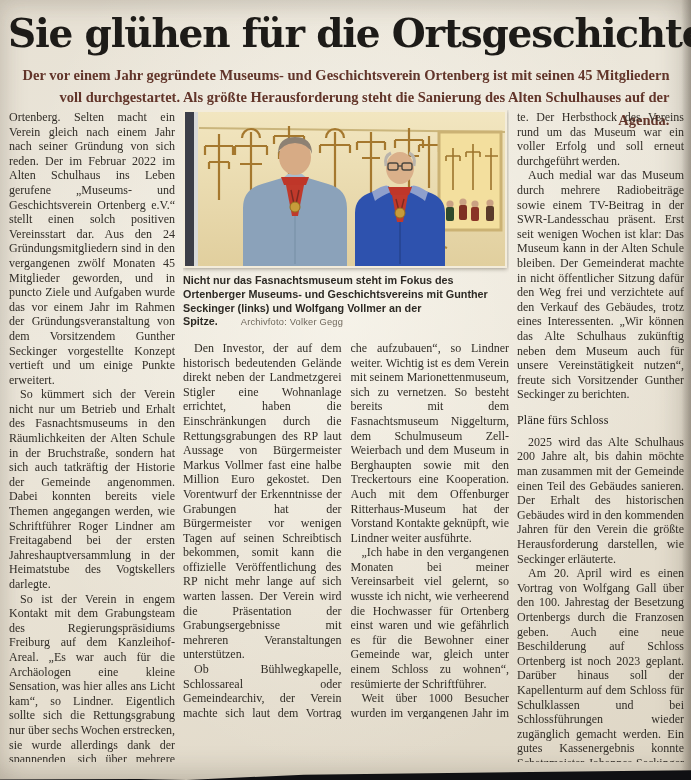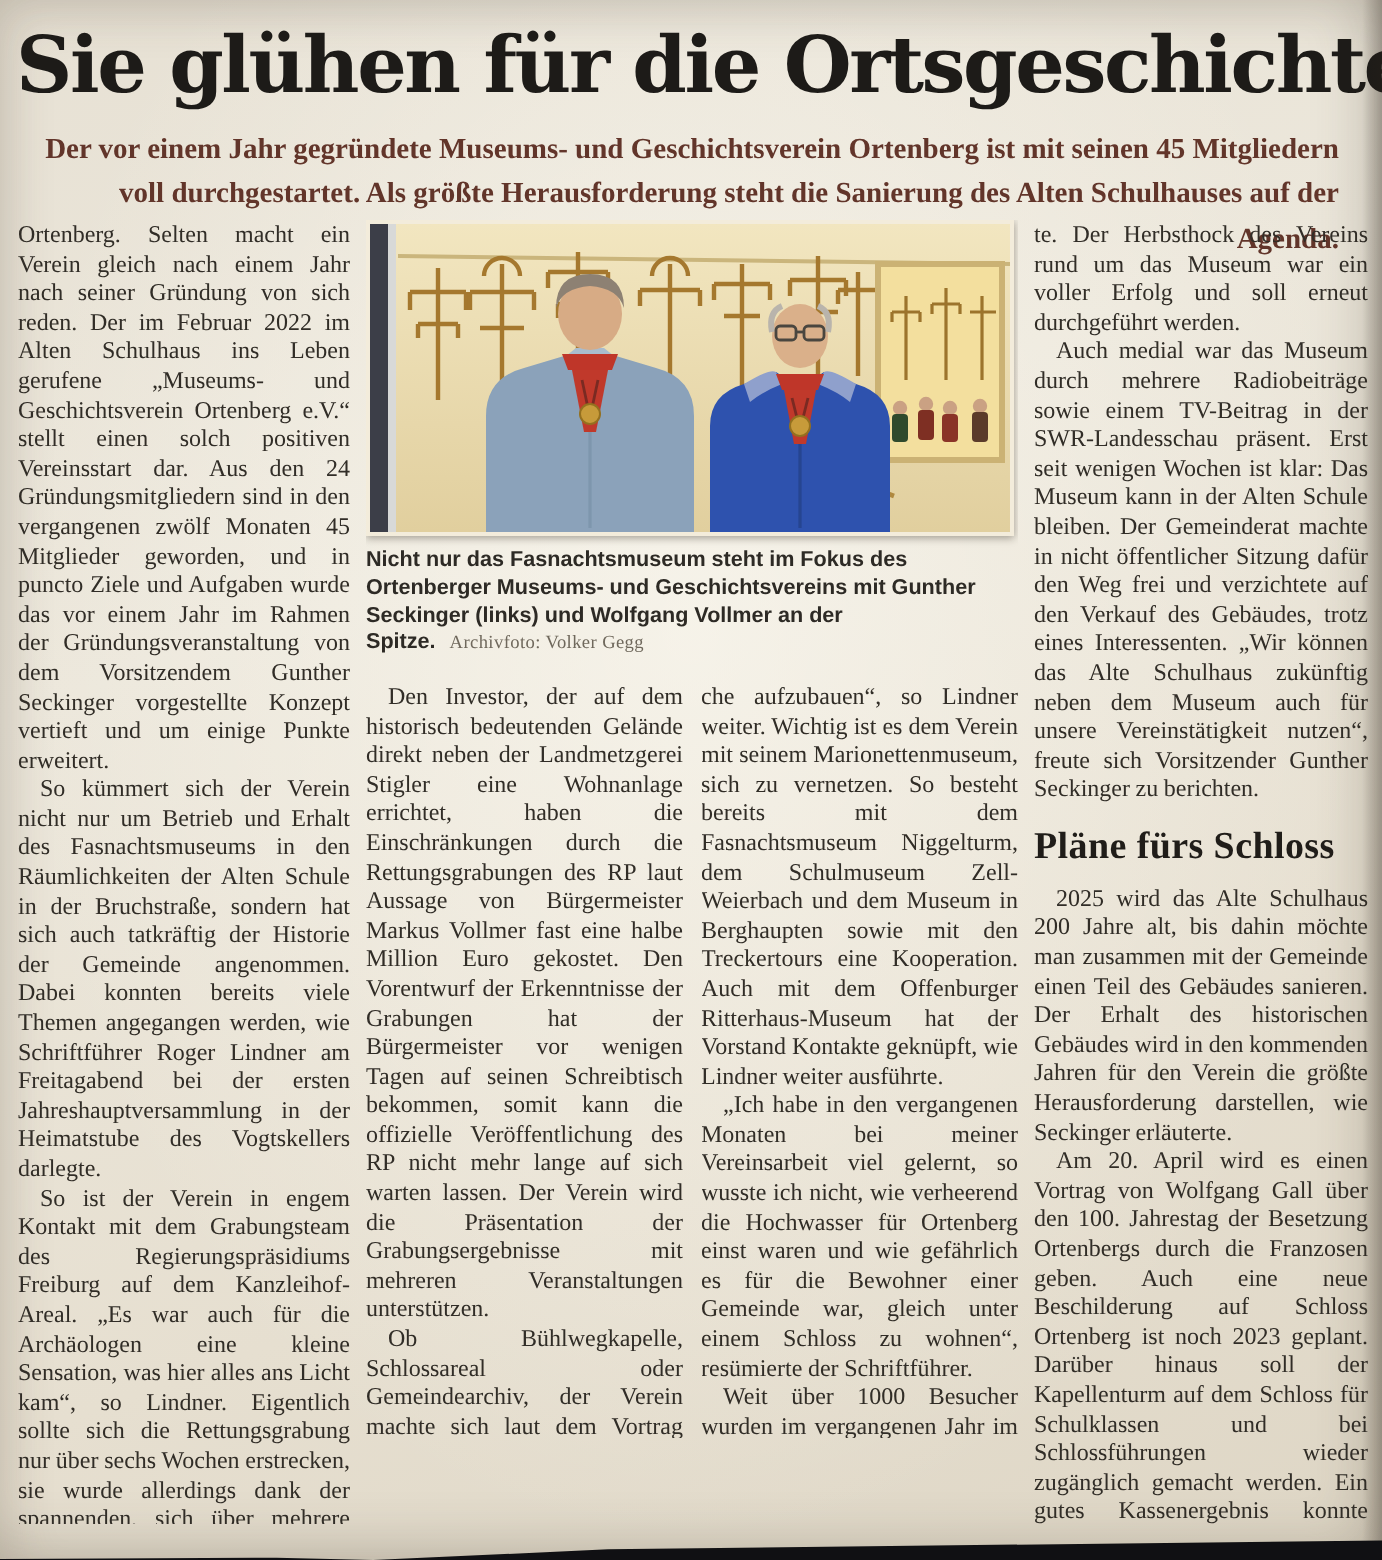--- a/index.html
+++ b/index.html
@@ -76,36 +76,35 @@
     font-size:10.8px;
     line-height:13.8px;
     font-weight:bold;
     color:#2d2a25;
     text-align:left;
   }
   .caption .credit{
     font-weight:normal;
     font-size:9.3px;
     color:#6f685c;
-    margin-left:7px;
+    margin-left:23px;
     letter-spacing:.2px;
-    font-family:Liberation Serif, serif;
   }
   .midcols{
     margin-top:9px;
     display:grid;
     grid-template-columns:1fr 1fr;
     column-gap:9px;
     height:378px;
     overflow:hidden;
   }
   .midcols .subcol{overflow:hidden;}
   .cross-head{
-    font-size:19px;
-    font-weight:bold;
+    font-size:12px;
+    font-weight:normal;
     color:#201d19;
     margin:11px 0 7px;
     letter-spacing:.2px;
   }
   .bottom-edge{
     position:absolute;
     bottom:0;left:0;width:100%;height:14px;
     background:#101013;
     clip-path:polygon(27% 100%, 44% 62%, 100% 30%, 100% 100%, 0 100%, 0 96%, 20% 92%);
   }

